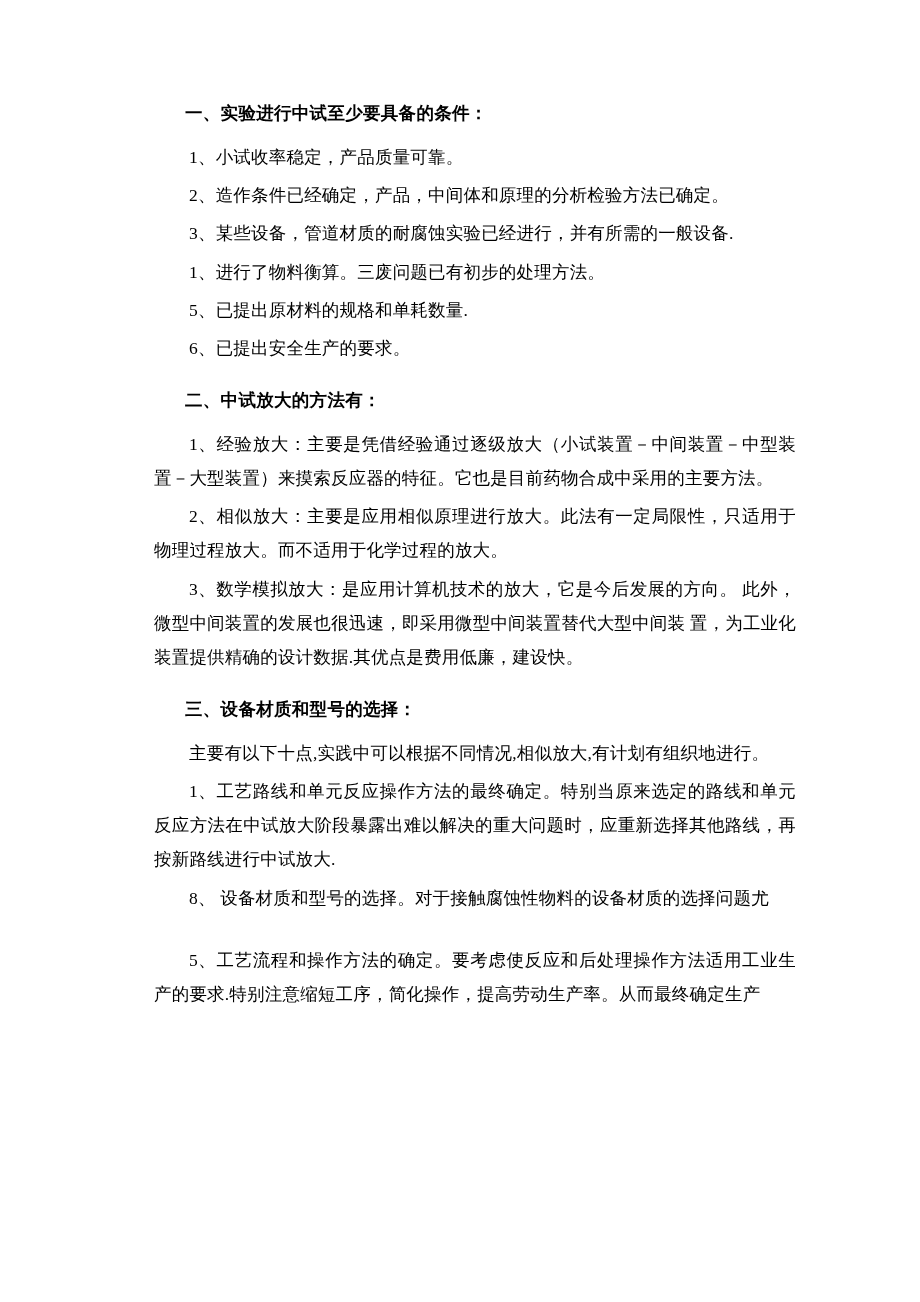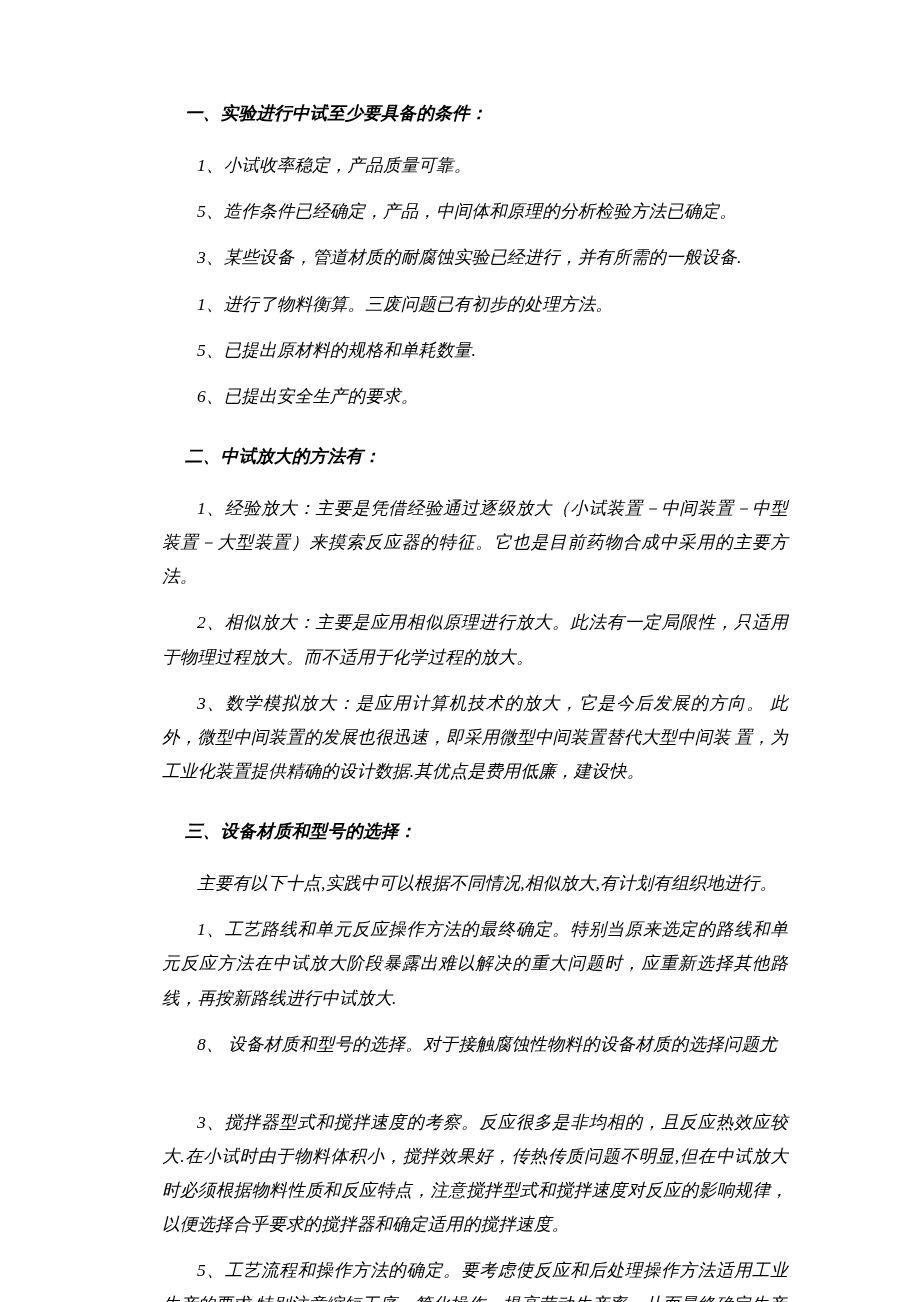--- a/index.html
+++ b/index.html
@@ -13,59 +13,58 @@
     font-family: "Liberation Serif", "DejaVu Serif", serif;
     color: #000000;
     overflow: hidden;
   }
   .page {
     box-sizing: border-box;
     width: 920px;
     height: 1302px;
     padding: 96px 120px 0 150px;
     background: #ffffff;
-    font-style: italic;
   }
   .doc {
     font-size: 17.5px;
     line-height: 1.92;
   }
   h2.heading {
     font-family: "Liberation Sans", "DejaVu Sans", sans-serif;
     font-size: 17.5px;
     font-weight: bold;
     margin: 0;
     padding: 0;
     text-indent: 2em;
     line-height: 1.95;
     letter-spacing: 0.3px;
   }
   p.para {
-    margin: 12px;
+    margin: 4px;
     padding: 0;
     text-indent: 2em;
     text-align: justify;
     text-justify: inter-ideograph;
     line-height: 1.95;
     letter-spacing: 0.2px;
   }
   .gap-sm { height: 6px; }
   .gap-md { height: 14px; }
   .gap-lg { height: 20px; }
 </style>
 </head>
 <body>
 
 <div class="page">
   <div class="doc">
 
     <h2 class="heading">一、实验进行中试至少要具备的条件：</h2>
     <div class="gap-sm"></div>
     <p class="para">1、小试收率稳定，产品质量可靠。</p>
-    <p class="para">5、造作条件已经确定，产品，中间体和原理的分析检验方法已确定。</p>
+    <p class="para">2、造作条件已经确定，产品，中间体和原理的分析检验方法已确定。</p>
     <p class="para">3、某些设备，管道材质的耐腐蚀实验已经进行，并有所需的一般设备.</p>
     <p class="para">1、进行了物料衡算。三废问题已有初步的处理方法。</p>
     <p class="para">5、已提出原材料的规格和单耗数量.</p>
     <p class="para">6、已提出安全生产的要求。</p>
 
     <div class="gap-md"></div>
 
     <h2 class="heading">二、中试放大的方法有：</h2>
     <div class="gap-sm"></div>
     <p class="para">1、经验放大：主要是凭借经验通过逐级放大（小试装置－中间装置－中型装置－大型装置）来摸索反应器的特征。它也是目前药物合成中采用的主要方法。</p>
@@ -73,17 +72,16 @@
     <p class="para">3、数学模拟放大：是应用计算机技术的放大，它是今后发展的方向。 此外，微型中间装置的发展也很迅速，即采用微型中间装置替代大型中间装 置，为工业化装置提供精确的设计数据.其优点是费用低廉，建设快。</p>
 
     <div class="gap-md"></div>
 
     <h2 class="heading">三、设备材质和型号的选择：</h2>
     <div class="gap-sm"></div>
     <p class="para">主要有以下十点,实践中可以根据不同情况,相似放大,有计划有组织地进行。</p>
     <p class="para">1、工艺路线和单元反应操作方法的最终确定。特别当原来选定的路线和单元反应方法在中试放大阶段暴露出难以解决的重大问题时，应重新选择其他路线，再按新路线进行中试放大.</p>
     <p class="para">8、  设备材质和型号的选择。对于接触腐蚀性物料的设备材质的选择问题尤</p>
     <div class="gap-lg"></div>
-    <p class="para">3、搅拌器型式和搅拌速度的考察。反应很多是非均相的，且反应热效应较大.在小试时由于物料体积小，搅拌效果好，传热传质问题不明显,但在中试放大时必须根据物料性质和反应特点，注意搅拌型式和搅拌速度对反应的影响规律，以便选择合乎要求的搅拌器和确定适用的搅拌速度。</p>
     <p class="para">5、工艺流程和操作方法的确定。要考虑使反应和后处理操作方法适用工业生产的要求.特别注意缩短工序，简化操作，提高劳动生产率。从而最终确定生产</p>
 
   </div>
 </div>
 
 </body></html>

